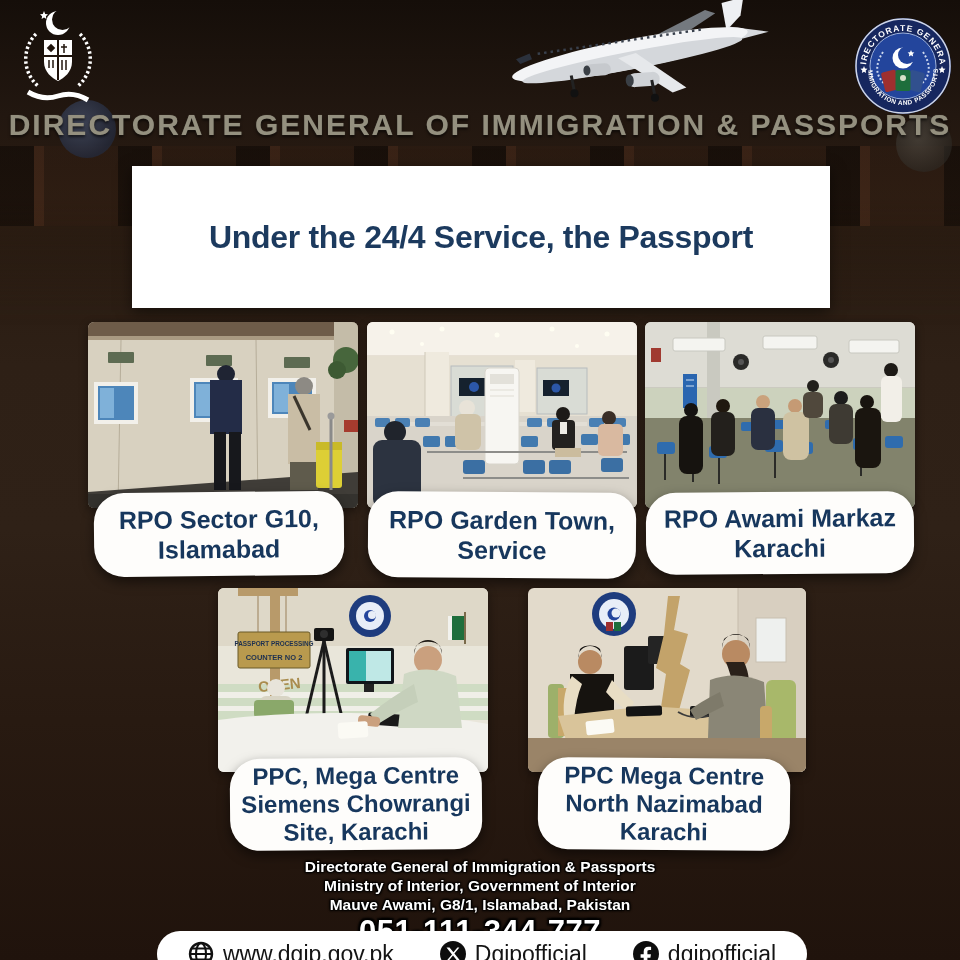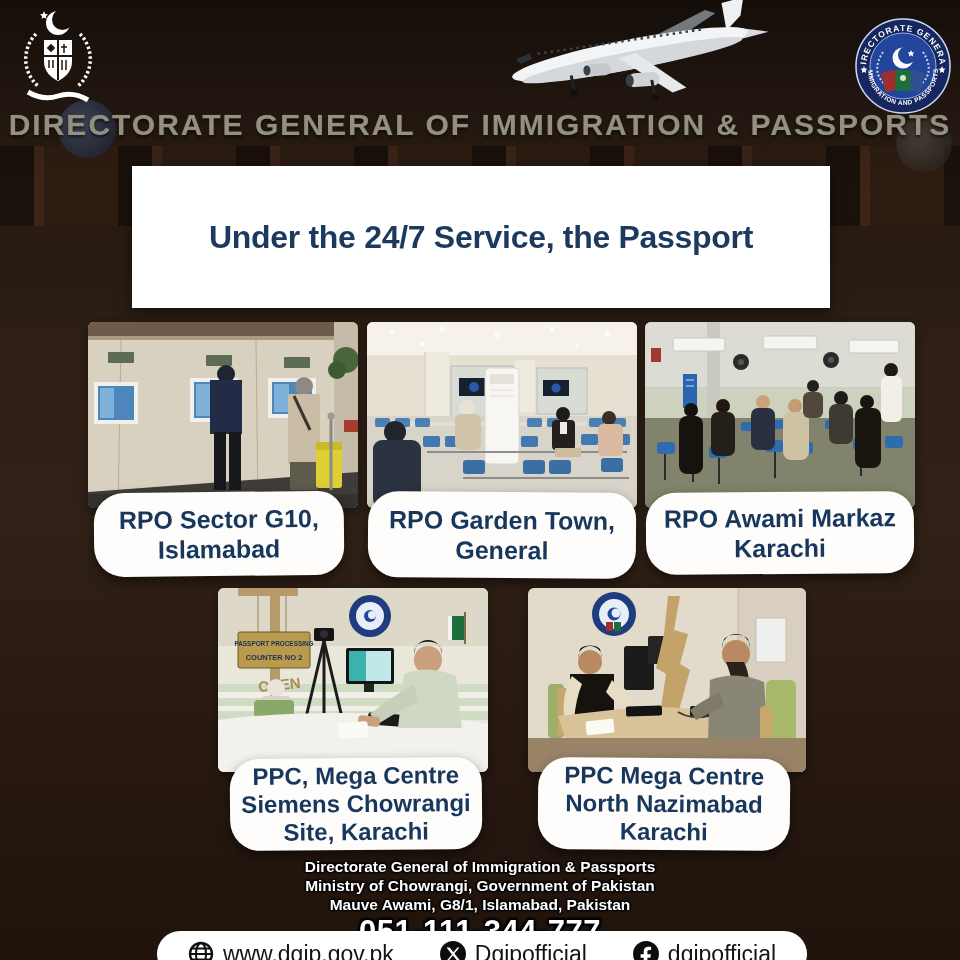--- a/index.html
+++ b/index.html
@@ -134,21 +134,21 @@
       <textPath href="#arcTop" startOffset="50%" text-anchor="middle">DIRECTORATE GENERAL</textPath>
     </text>
     <text fill="#ffffff" font-size="6.5" font-weight="bold" letter-spacing=".5">
       <textPath href="#arcBot" startOffset="50%" text-anchor="middle">IMMIGRATION AND PASSPORTS</textPath>
     </text>
     <polygon fill="#fff" points="11,52 12,54.5 14.5,54.8 12.7,56.5 13.1,59 11,57.7 8.9,59 9.3,56.5 7.5,54.8 10,54.5"></polygon>
     <polygon fill="#fff" points="89,52 90,54.5 92.5,54.8 90.7,56.5 91.1,59 89,57.7 86.9,59 87.3,56.5 85.5,54.8 88,54.5"></polygon>
   </svg>
 
   <div class="headline-card">
-    <span>Under the 24/7 Service, the Passport</span>
+    <span>Under the 24/4 Service, the Passport</span>
   </div>
 
   <figure class="photo" style="left:88px;top:322px;width:270px;height:186px">
     <svg width="270" height="186" viewBox="0 0 270 186">
       <rect width="270" height="186" fill="#d8d1c0"></rect>
       <rect width="270" height="14" fill="#6e5c49"></rect>
         <rect y="14" width="270" height="4" fill="#a99a82"></rect>
       <rect x="246" width="24" height="186" fill="#c4bca8"></rect>
       <line x1="33" y1="18" x2="30" y2="186" stroke="#b6ad99"></line>
         <line x1="168" y1="18" x2="170" y2="186" stroke="#b6ad99"></line>
@@ -309,21 +309,21 @@
         <rect x="158" y="70" width="20" height="26" rx="6" fill="#50483c"></rect>
     </svg>
   </figure>
 
   <div class="pill r1" style="left:94px;top:492px;width:250px;height:84px;transform:rotate(-.6deg)">
     <span>RPO Sector G10,</span>
     <span>Islamabad</span>
   </div>
   <div class="pill r1" style="left:368px;top:492px;width:268px;height:86px;transform:rotate(.4deg)">
     <span>RPO Garden Town,</span>
-    <span>General</span>
+    <span>Service</span>
   </div>
   <div class="pill r1" style="left:646px;top:492px;width:268px;height:82px;transform:rotate(-.4deg)">
     <span>RPO Awami Markaz</span>
     <span>Karachi</span>
   </div>
 
   <figure class="photo" style="left:218px;top:588px;width:270px;height:184px">
     <svg width="270" height="184" viewBox="0 0 270 184">
       <rect width="270" height="184" fill="#e9e6da"></rect>
       <rect width="270" height="58" fill="#ded8c8"></rect>
@@ -418,21 +418,21 @@
     <span>Site, Karachi</span>
   </div>
   <div class="pill r2" style="left:538px;top:758px;width:252px;height:92px;transform:rotate(.5deg)">
     <span>PPC Mega Centre</span>
     <span>North Nazimabad</span>
     <span>Karachi</span>
   </div>
 
   <div class="footer">
     <div class="fl">Directorate General of Immigration &amp; Passports</div>
-    <div class="fl">Ministry of Chowrangi, Government of Pakistan</div>
+    <div class="fl">Ministry of Interior, Government of Interior</div>
     <div class="fl">Mauve Awami, G8/1, Islamabad, Pakistan</div>
     <div class="phone">051-111-344-777</div>
   </div>
 
   <div class="social">
     <div class="soc-item">
       <svg width="26" height="26" viewBox="0 0 26 26">
           <circle cx="13" cy="13" r="11" fill="none" stroke="#111" stroke-width="2.4"></circle>
           <ellipse cx="13" cy="13" rx="5" ry="11" fill="none" stroke="#111" stroke-width="2"></ellipse>
           <line x1="2.5" y1="13" x2="23.5" y2="13" stroke="#111" stroke-width="2"></line>

